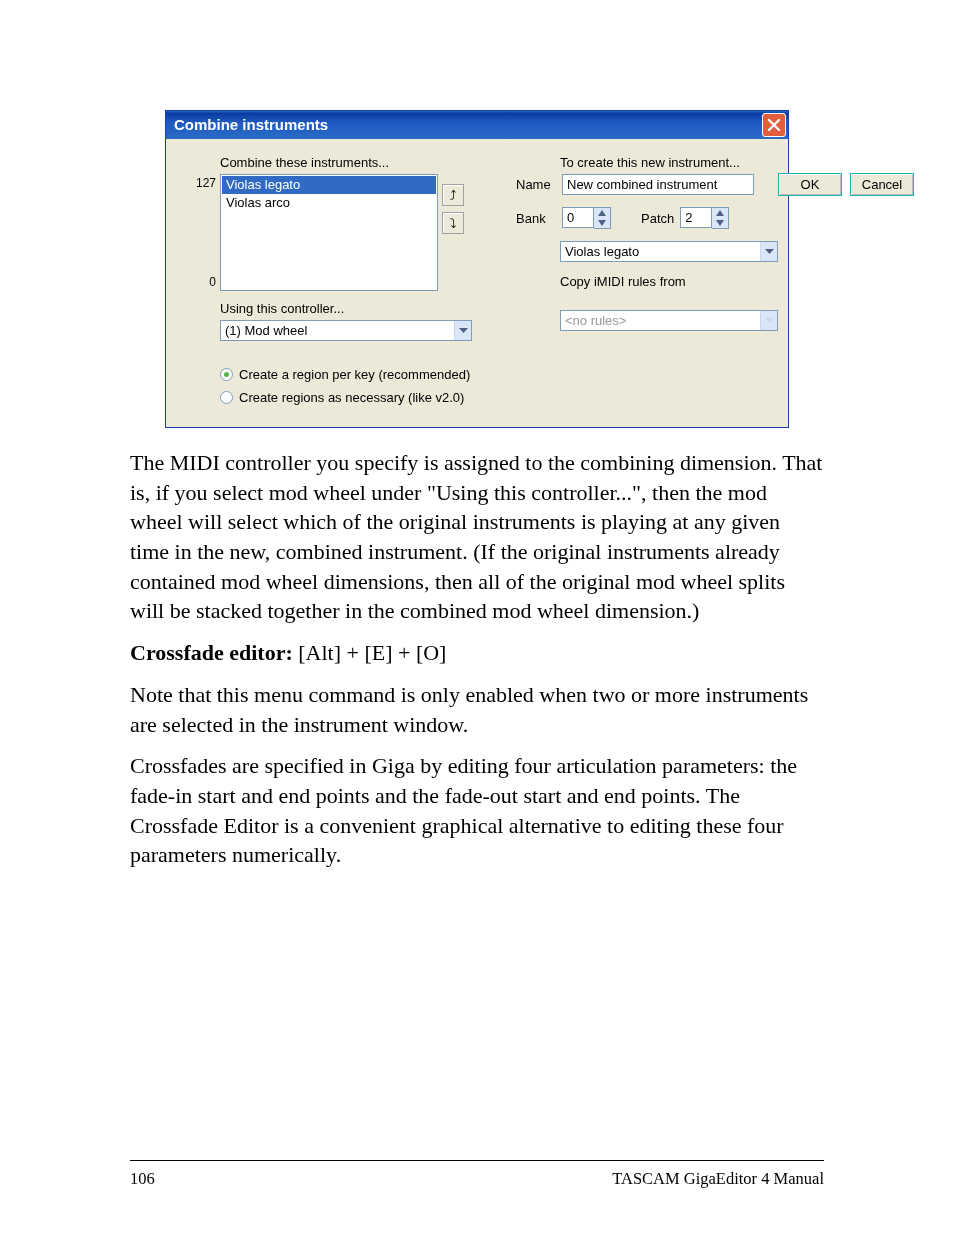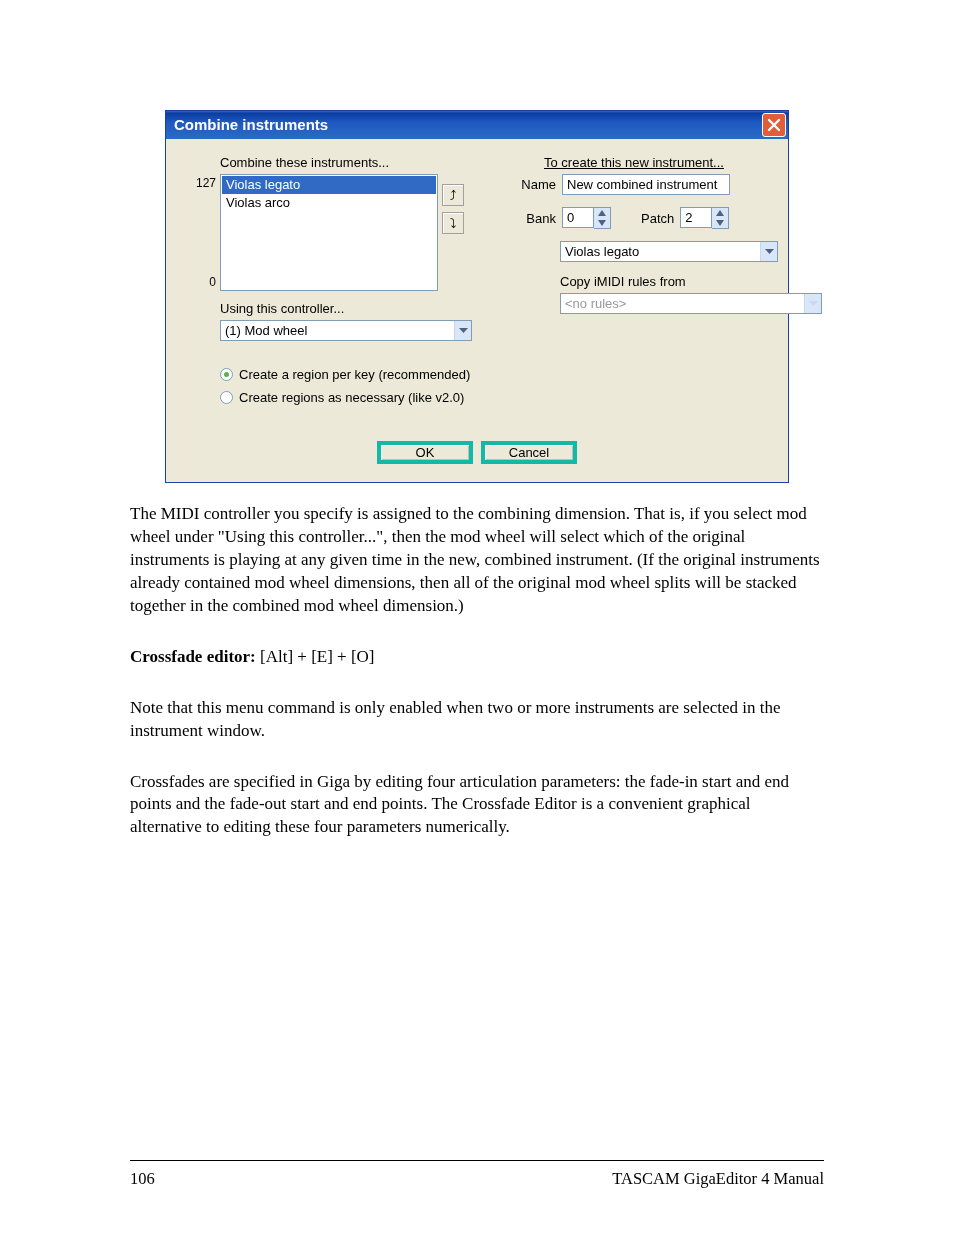--- a/index.html
+++ b/index.html
@@ -49,22 +49,21 @@
     border-radius: 3px;
     display: flex;
     align-items: center;
     justify-content: center;
   }
   .close-btn svg { width: 14px; height: 14px; }
 
   .dialog-body {
     padding: 16px 24px 18px 24px;
     display: flex;
-    flex-direction: column;
-    gap: 14px;
+    gap: 0;
   }
   .top-row { display: flex; gap: 22px; }
   .col-left { flex: 0 0 304px; display: flex; flex-direction: column; }
   .col-right { flex: 1; display: flex; flex-direction: column; }
   .label { margin-bottom: 4px; }
   .list-row { display: flex; gap: 4px; }
   .num-col { width: 26px; display: flex; flex-direction: column; justify-content: space-between; align-items: flex-end; font-size: 12px; height: 117px; padding: 2px 0; }
   .listbox {
     width: 218px;
     height: 117px;
@@ -79,31 +78,31 @@
     width: 22px; height: 22px;
     background: #ece9d8;
     border: 1px solid #a0a0a0;
     box-shadow: inset 1px 1px 0 #fff;
     display: flex; align-items: center; justify-content: center;
     font-family: "Segoe UI Symbol","Arial Unicode MS",sans-serif;
     font-size: 13px;
   }
 
   .field-row { display: flex; align-items: center; gap: 6px; margin-bottom: 12px; }
-  .field-label { width: 40px; text-align: right; }
+  .field-label { width: 40px; text-align: left; }
   .text-input {
     background: #fff;
     border: 1px solid #7f9db9;
     height: 21px;
     padding: 0 4px;
     font-family: Tahoma, Arial, sans-serif;
     font-size: 13px;
     line-height: 19px;
   }
-  .name-input { width: 168px; }
+  .name-input { width: 192px; }
   .spin-wrap { display: flex; }
   .spin-input { width: 32px; }
   .spin-btns { display: flex; flex-direction: column; border: 1px solid #7f9db9; border-left: none; }
   .spin-btn { width: 16px; height: 10px; background: #d9e6f7; display:flex;align-items:center;justify-content:center; }
   .spin-btn svg { width: 8px; height: 6px; }
   .combo {
     background: #fff; border: 1px solid #7f9db9; height: 21px;
     display:flex; align-items:center; padding:0 0 0 4px; font-size:13px;
   }
   .combo.disabled { color: #999; }
@@ -119,28 +118,28 @@
   .section-spacer { height: 10px; }
   .radio-row { display:flex; align-items:center; gap:6px; margin:4px 0 4px 30px; }
   .radio {
     width:13px;height:13px;border:1px solid #7f9db9;border-radius:50%;
     background:#fff; display:flex;align-items:center;justify-content:center;
   }
   .radio.checked::after { content:""; width:5px;height:5px;border-radius:50%;background:#58b54c; display:block; }
 
   .button-row { display:flex; justify-content:center; gap:8px; margin-top: 18px; }
   .btn {
-    width: 96px; height: 23px;
-    background:#ece9d8; border:4px solid #14b8a6;
+    width: 64px; height: 23px;
+    background:#ece9d8; border:1px solid #14b8a6;
     box-shadow: inset 1px 1px 0 #fff, inset -1px -1px 0 #bdbdbd;
     font-family:Tahoma,Arial,sans-serif; font-size:13px;
     display:flex;align-items:center;justify-content:center;
   }
 
-  .body-text { font-size: 17px; line-height: 1.35; margin: 28px 0; }
+  .body-text { font-size: 22px; line-height: 1.35; margin: 12px 0; }
   .body-text.first { margin-top: 14px; }
   .body-text b { font-weight: bold; }
 
   .footer {
     position: absolute;
     bottom: 46px;
     left: 130px;
     right: 130px;
     display: flex;
     justify-content: space-between;
@@ -209,21 +208,21 @@
             <span class="radio checked"></span>
             <span>Create a region per key (recommended)</span>
           </div>
           <div class="radio-row">
             <span class="radio"></span>
             <span>Create regions as necessary (like v2.0)</span>
           </div>
         </div>
 
         <div class="col-right">
-          <div class="label" style="margin-left:28px;text-decoration:underline;">To create this new instrument...</div>
+          <div class="label" style="margin-left:44px;">To create this new instrument...</div>
 
           <div class="field-row">
             <span class="field-label">Name</span>
             <div class="text-input name-input">New combined instrument</div>
           </div>
 
           <div class="field-row">
             <span class="field-label">Bank</span>
             <div class="spin-wrap">
               <div class="text-input spin-input">0</div>
@@ -262,21 +261,21 @@
           <div class="combo" style="margin-left:44px; width:218px; margin-bottom:12px;">
             <span class="combo-text">Violas legato</span>
             <span class="combo-arrow">
                 <svg viewBox="0 0 9 6">
                   <path d="M0 0 L4.5 5 L9 0 Z" fill="#4d6185"></path>
                 </svg>
               </span>
           </div>
 
           <div class="label" style="margin-left:44px;">Copy iMIDI rules from</div>
-          <div class="combo disabled" style="margin-left:44px; width:262px;">
+          <div class="combo disabled" style="margin-left:44px; width:218px;margin-top:17px;">
             <span class="combo-text">&lt;no rules&gt;</span>
             <span class="combo-arrow">
                 <svg viewBox="0 0 9 6">
                   <path d="M0 0 L4.5 5 L9 0 Z" fill="#c9d8ee"></path>
                 </svg>
               </span>
           </div>
         </div>
       </div>
 

